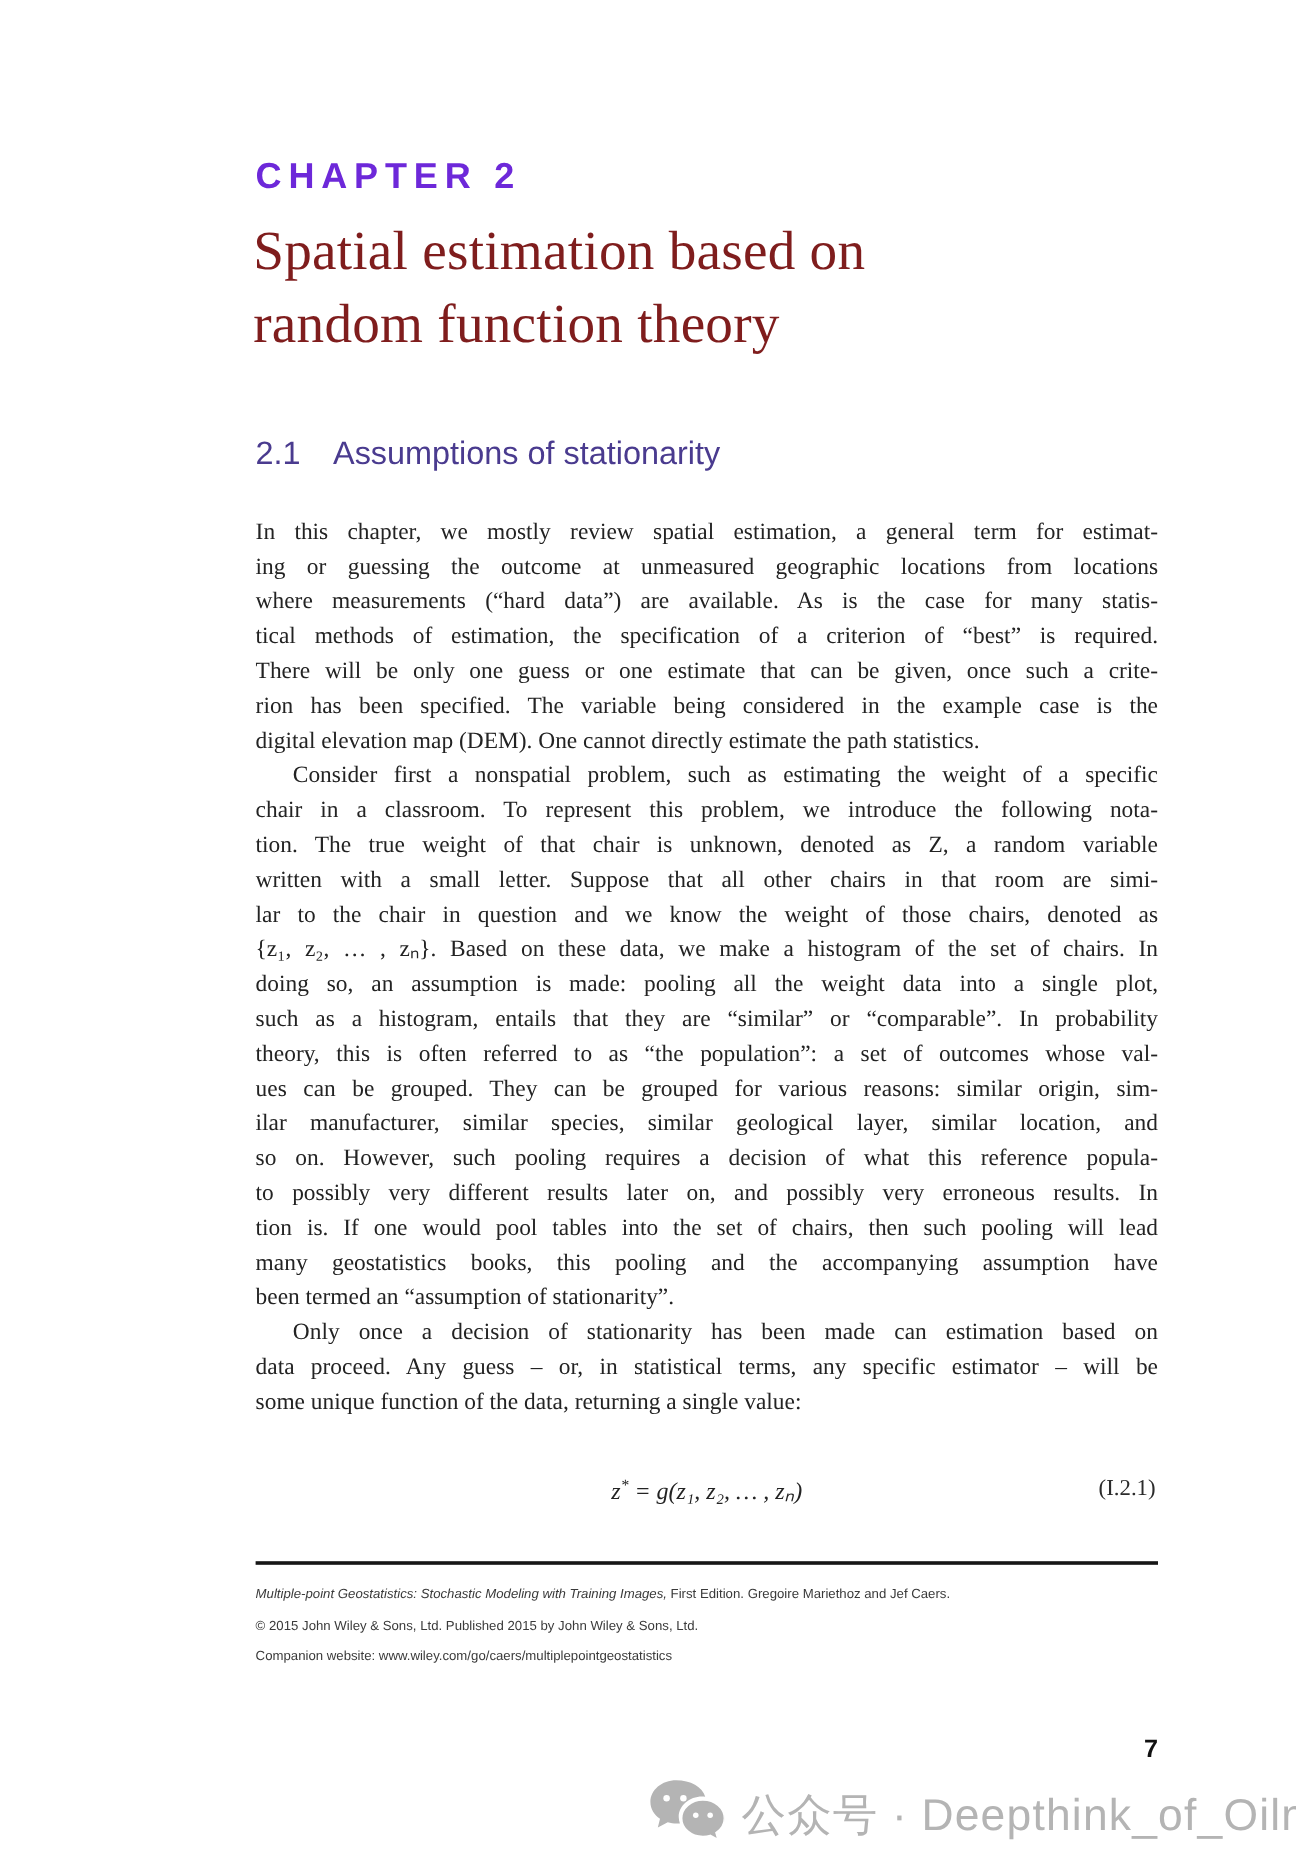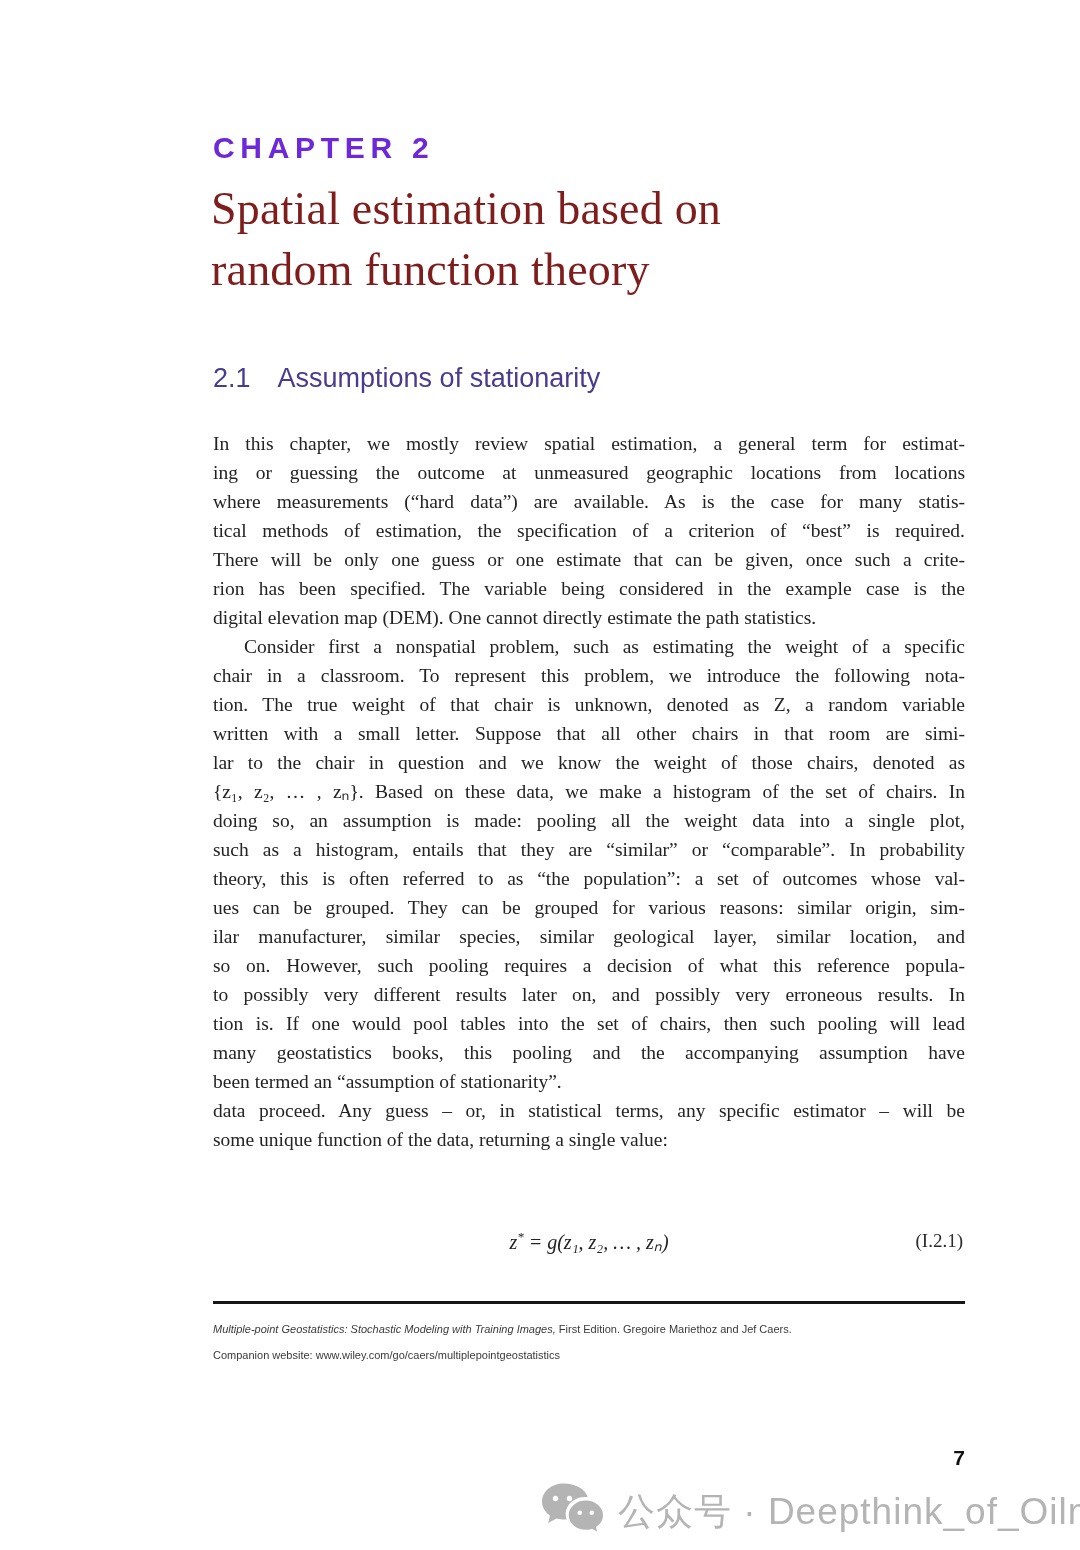--- a/index.html
+++ b/index.html
@@ -161,33 +161,35 @@
       <div class="body-line">doing so, an assumption is made: pooling all the weight data into a single plot,</div>
       <div class="body-line">such as a histogram, entails that they are “similar” or “comparable”. In probability</div>
       <div class="body-line">theory, this is often referred to as “the population”: a set of outcomes whose val-</div>
       <div class="body-line">ues can be grouped. They can be grouped for various reasons: similar origin, sim-</div>
       <div class="body-line">ilar manufacturer, similar species, similar geological layer, similar location, and</div>
       <div class="body-line">so on. However, such pooling requires a decision of what this reference popula-</div>
       <div class="body-line">to possibly very different results later on, and possibly very erroneous results. In</div>
       <div class="body-line">tion is. If one would pool tables into the set of chairs, then such pooling will lead</div>
       <div class="body-line">many geostatistics books, this pooling and the accompanying assumption have</div>
       <div class="body-line last">been termed an “assumption of stationarity”.</div>
+      <div class="body-line indent">Only once a decision of stationarity has been made can estimation based on</div>
       <div class="body-line">data proceed. Any guess – or, in statistical terms, any specific estimator – will be</div>
       <div class="body-line last">some unique function of the data, returning a single value:</div>
     </div>
 
   <div class="equation-row">
     <span class="equation"><span>z</span><sup>*</sup><span> = g(z₁, z₂, … , zₙ)</span></span>
     <span class="equation-label">(I.2.1)</span>
   </div>
 
   <div class="divider-rule"></div>
 
   <div class="footer-block">
     <div><span class="italic">Multiple-point Geostatistics: Stochastic Modeling with Training Images,</span><span> First Edition. Gregoire Mariethoz and Jef Caers.</span></div>
+    <div>© 2015 John Wiley &amp; Sons, Ltd. Published 2015 by John Wiley &amp; Sons, Ltd.</div>
     <div>Companion website: www.wiley.com/go/caers/multiplepointgeostatistics</div>
   </div>
 
   <div class="page-number">7</div>
 
   <div class="watermark">
     <span class="wechat-icon">
       <svg width="64" height="56" viewBox="0 0 64 56" xmlns="http://www.w3.org/2000/svg">
         <path d="M23.5 1.5C11.6 1.5 2 9.6 2 19.6c0 5.7 3.1 10.7 8 14L8.2 41l8.3-4.4c2.3.7 4.8 1 7.4 1 .9 0 1.8 0 2.7-.1-.6-1.7-1-3.5-1-5.4 0-9.4 8.8-17 19.6-17 .8 0 1.7 0 2.5.1C45.4 7 35.4 1.5 23.5 1.5z" fill="#b4b4b4"></path>
         <circle cx="15.5" cy="16.5" r="2.7" fill="#ffffff"></circle>

